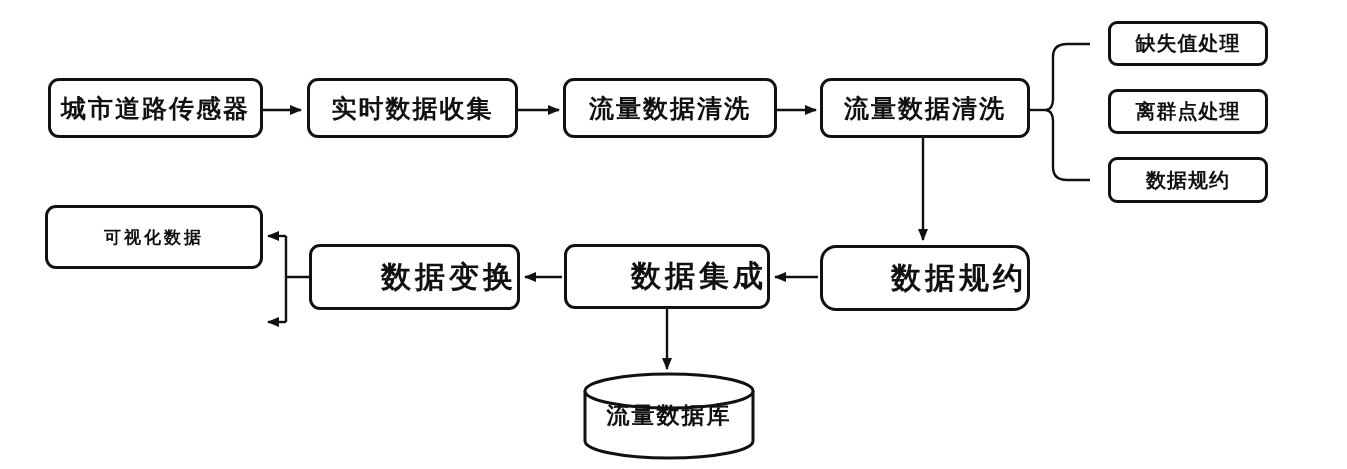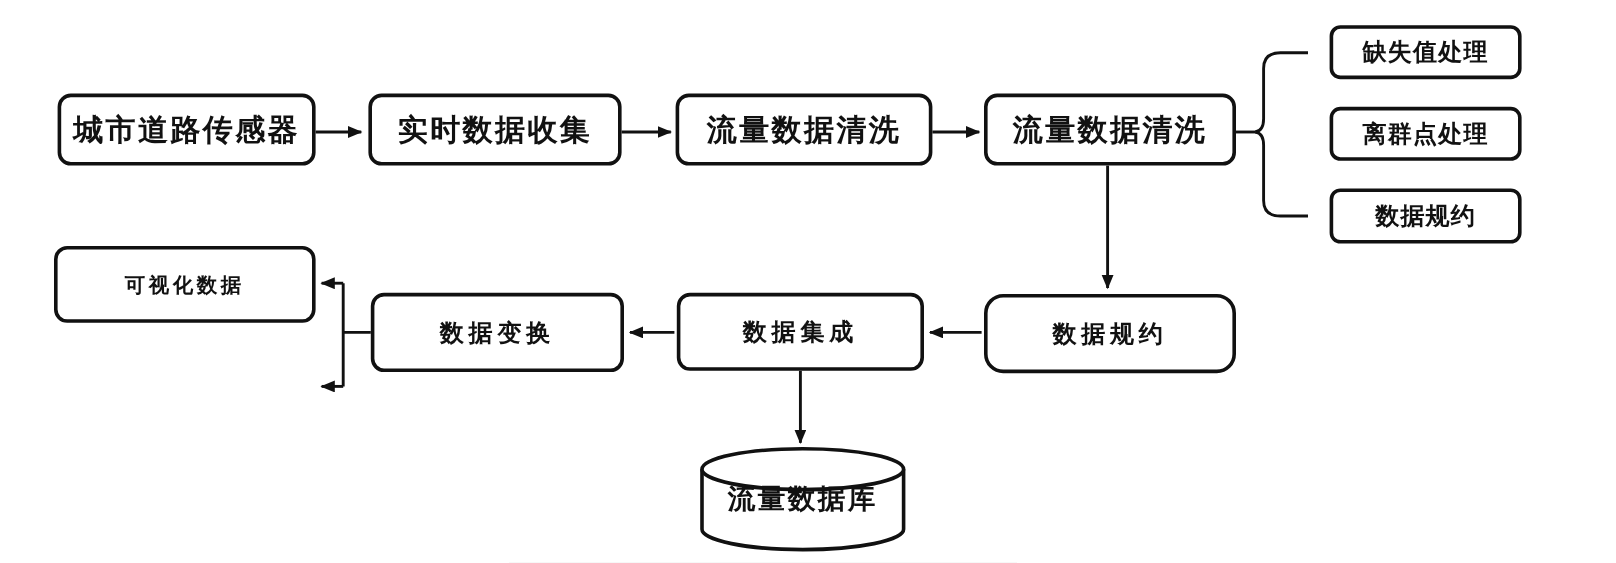--- a/index.html
+++ b/index.html
@@ -20,21 +20,21 @@
     border-radius:11px;
     display:flex;align-items:center;justify-content:center;
     color:#111111;
     font-weight:bold;
     z-index:2;
     white-space:nowrap;
   }
   .node-main{font-size:25px;letter-spacing:2px;}
   .node-side{font-size:20px;letter-spacing:1px;border-width:3px;border-radius:9px;margin-left:19px;}
   .node-left{font-size:17px;letter-spacing:3px;}
-  .node-mid{font-size:20px;letter-spacing:4px;}
+  .node-mid{font-size:30px;letter-spacing:4px;justify-content:flex-end;}
   .cyl-label{
     position:absolute;
     display:flex;align-items:flex-start;justify-content:center;
     color:#111111;font-weight:bold;font-size:23px;letter-spacing:2px;
     z-index:3;white-space:nowrap;
   }
 </style>
 </head>
 <body>
 

